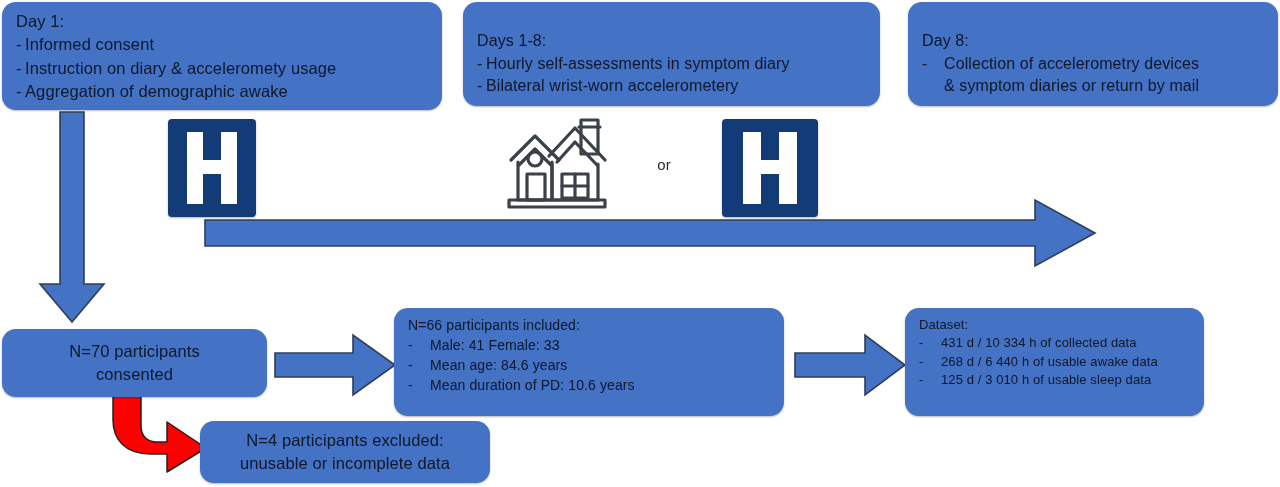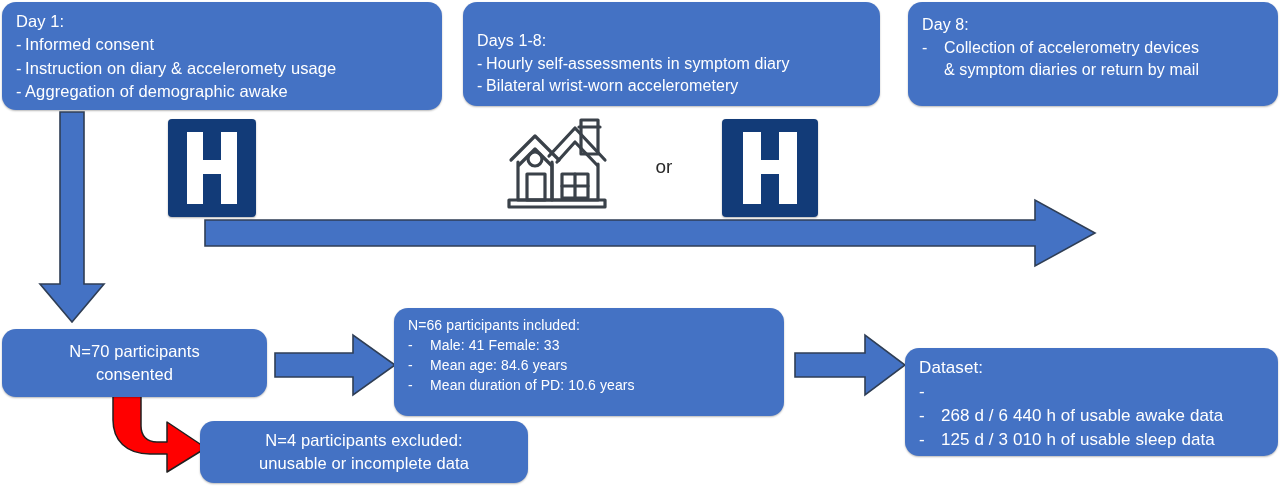--- a/index.html
+++ b/index.html
@@ -21,21 +21,21 @@
     width: 1280px;
     height: 487px;
   }
 
   
   .box {
     position: absolute;
     box-sizing: border-box;
     background: #4472C4;
     border-radius: 14px;
-    color: #ffffff;
+    color: #0f172a;
     padding: 8px 14px;
     line-height: 1.42;
     letter-spacing: 0.1px;
     box-shadow: 0 1px 2px rgba(0,0,0,0.28);
   }
   .box .hdr {
     display: block;
     white-space: nowrap;
   }
   .box ul {
@@ -63,25 +63,25 @@
     display: flex;
     flex-direction: column;
     justify-content: center;
     text-align: center;
   }
   .centered span { white-space: nowrap; display: block; }
 
   
   #box-day1      { left: 2px;   top: 2px;   width: 440px; height: 108px; font-size: 16.5px; }
   #box-days18    { left: 463px; top: 2px;   width: 417px; height: 104px; font-size: 16px;  padding-top: 28px;}
-  #box-day8      { left: 908px; top: 2px;   width: 370px; height: 104px; font-size: 16px;  padding-top: 12px;}
+  #box-day8      { left: 908px; top: 2px;   width: 370px; height: 104px; font-size: 16px;  padding-top: 28px;}
   #box-consented { left: 2px;   top: 329px; width: 265px; height: 68px;  font-size: 16.5px; }
   #box-included  { left: 394px; top: 308px; width: 390px; height: 108px; font-size: 14px; }
-  #box-dataset   { left: 905px; top: 308px; width: 373px; height: 108px; font-size: 17px; margin-top: 40px; }
-  #box-excluded  { left: 200px; top: 421px; width: 328px; height: 62px;  font-size: 16.5px; }
+  #box-dataset   { left: 905px; top: 308px; width: 299px; height: 108px; font-size: 13px; }
+  #box-excluded  { left: 200px; top: 421px; width: 290px; height: 62px;  font-size: 16.5px; }
 
   
   .arrow-svg { position: absolute; overflow: visible; }
   #arrow-down-svg   { left: 40px;  top: 112px; }
   #arrow-long-svg   { left: 205px; top: 200px; }
   #arrow-r1-svg     { left: 275px; top: 335px; }
   #arrow-r2-svg     { left: 795px; top: 335px; }
   #arrow-red-svg    { left: 100px; top: 388px; }
 
   
@@ -96,21 +96,21 @@
   }
   #hosp-1 { left: 168px; top: 119px; width: 88px; height: 98px; }
   #hosp-2 { left: 722px; top: 119px; width: 96px; height: 98px; }
   .hosp svg { display: block; }
 
   #house-icon { position: absolute; left: 505px; top: 112px; width: 112px; height: 102px; }
   #or-label {
     position: absolute;
     left: 644px; top: 156px;
     width: 40px;
-    font-size: 19px;
+    font-size: 15px;
     color: #2a2a2a;
     text-align: center;
   }
 </style>
 </head>
 <body>
 
 <div id="canvas">
 
   <div class="box dash-narrow" id="box-day1">
@@ -255,20 +255,21 @@
           <span class="txt">Mean duration of PD: 10.6 years</span>
         </li>
     </ul>
   </div>
 
   <div class="box dash-wide" id="box-dataset">
     <span class="hdr">Dataset:</span>
     <ul>
       <li>
           <span class="dash">-</span>
+          <span class="txt">431 d / 10 334 h of collected data</span>
         </li>
       <li>
           <span class="dash">-</span>
           <span class="txt">268 d / 6 440 h of usable awake data</span>
         </li>
       <li>
           <span class="dash">-</span>
           <span class="txt">125 d / 3 010 h of usable sleep data</span>
         </li>
     </ul>

